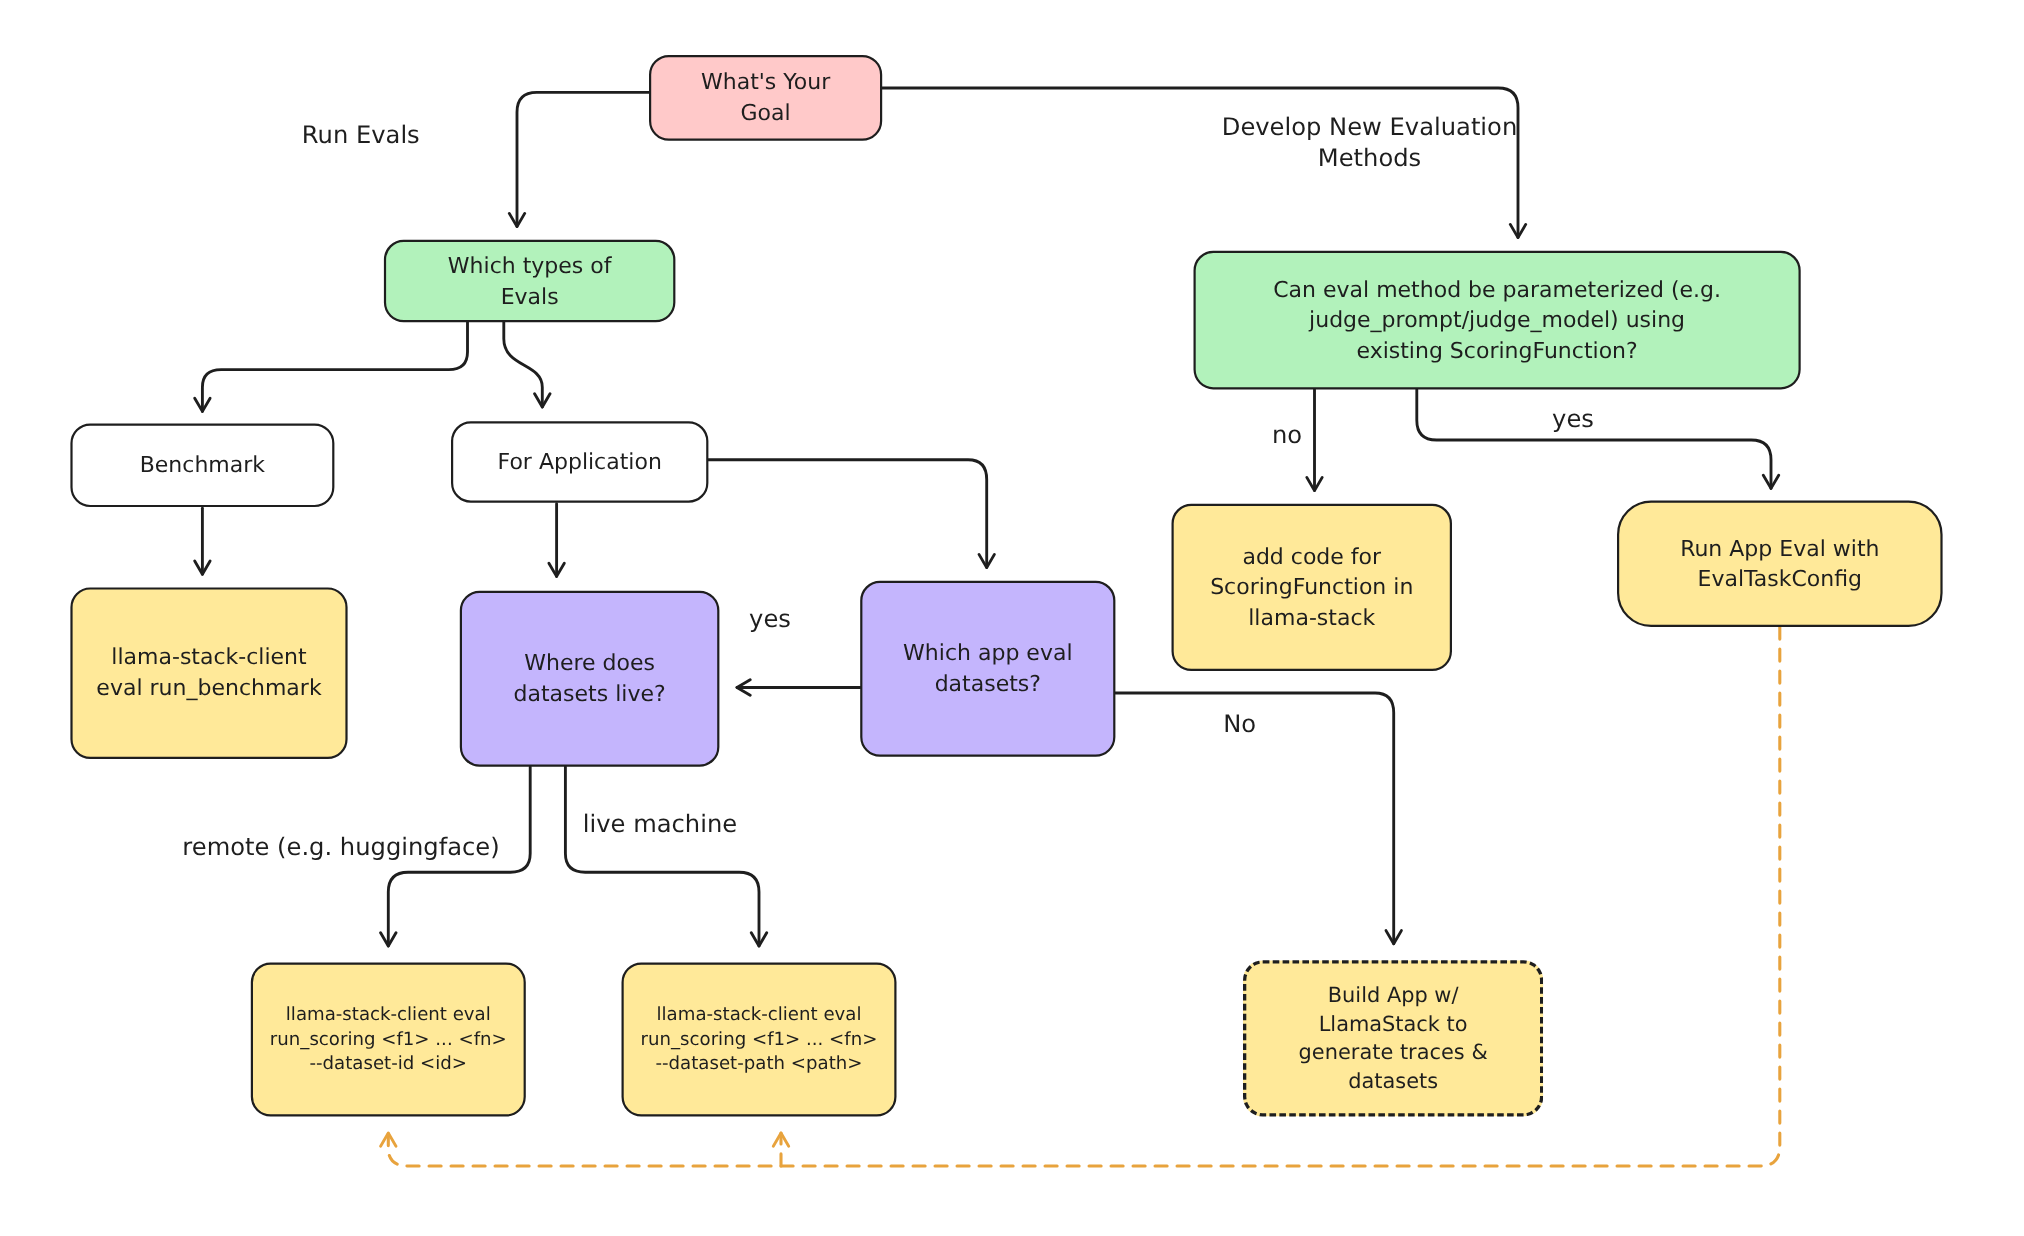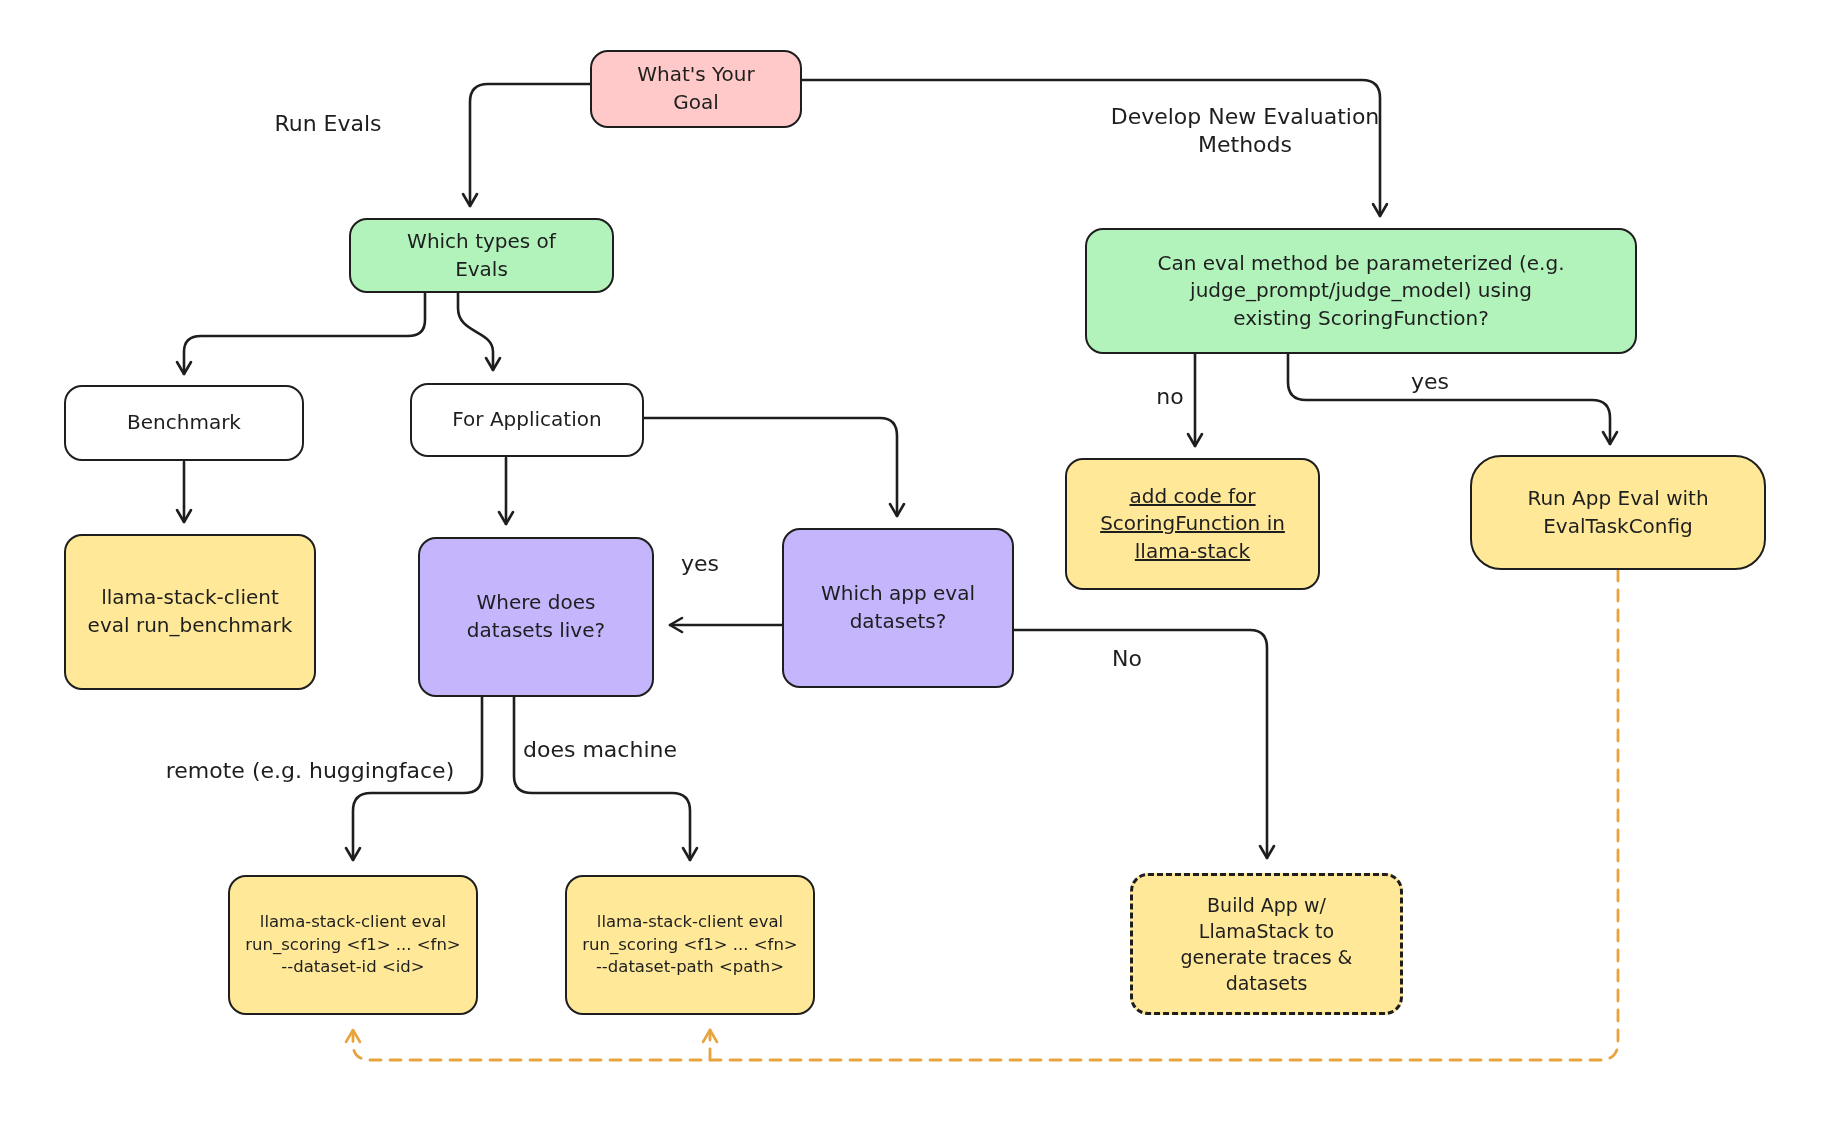--- a/index.html
+++ b/index.html
@@ -105,21 +105,21 @@
     <span>Which app eval
 datasets?</span>
   </div>
 
   <div class="node green" style="left:1085px;top:228px;width:552px;height:126px;">
     <span>Can eval method be parameterized (e.g.
 judge_prompt/judge_model) using
 existing ScoringFunction?</span>
   </div>
 
-  <div class="node yellow" style="left:1065px;top:458px;width:255px;height:132px;text-decoration:underline;">
+  <div class="node yellow" style="left:1065px;top:458px;width:255px;height:152px;">
     <span>add code for
 ScoringFunction in
 llama-stack</span>
   </div>
 
   <div class="node yellow" style="left:1470px;top:455px;width:296px;height:115px;border-radius:31px;">
     <span>Run App Eval with
 EvalTaskConfig</span>
   </div>
 
@@ -150,15 +150,15 @@
   <div class="edge-label" style="left:668px;top:550px;width:64px;">yes</div>
 
   <div class="edge-label" style="left:1092px;top:645px;width:70px;">No</div>
 
   <div class="edge-label" style="left:1140px;top:383px;width:60px;">no</div>
 
   <div class="edge-label" style="left:1398px;top:368px;width:64px;">yes</div>
 
   <div class="edge-label" style="left:160px;top:719px;width:300px;margin-top:38px;">remote (e.g. huggingface)</div>
 
-  <div class="edge-label" style="left:515px;top:736px;width:170px;">does machine</div>
+  <div class="edge-label" style="left:515px;top:736px;width:170px;">live machine</div>
 
 </div>
 
 </body></html>

